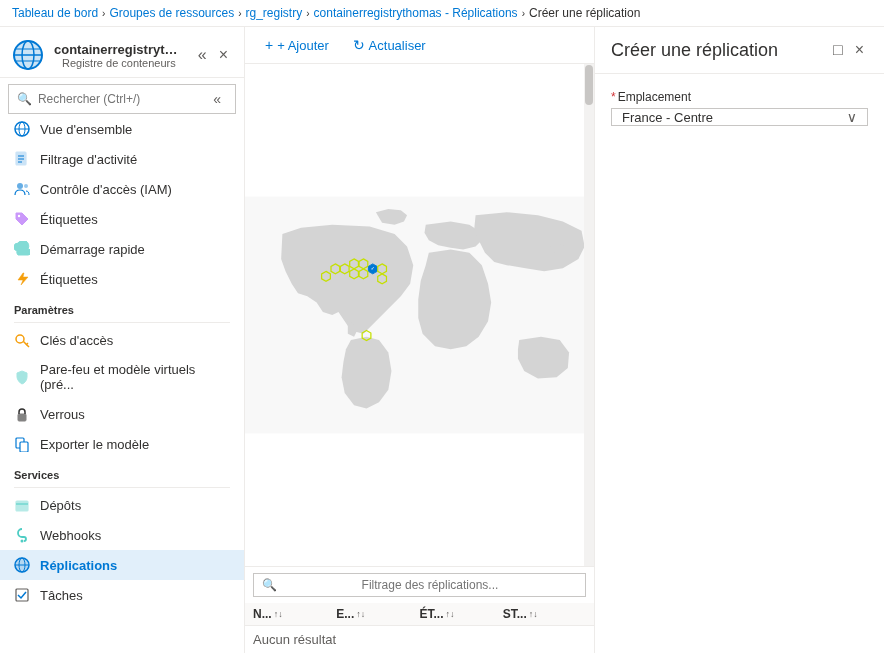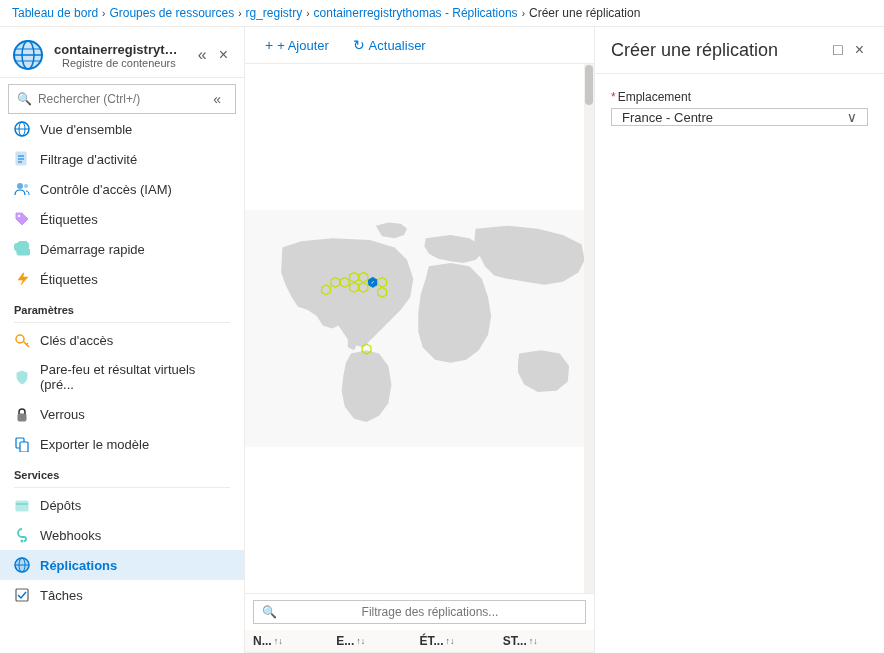--- a/index.html
+++ b/index.html
@@ -352,21 +352,21 @@
           </svg>
       </span>
       <span>Clés d'accès</span>
     </div>
     <div class="nav-item">
       <span class="nav-icon">
         <svg width="16" height="16" viewBox="0 0 16 16">
             <path d="M8 2l5 2v4c0 3-2 6-5 7C6 14 3 11 3 8V4l5-2z" fill="#4ecdc4" opacity="0.5" stroke="#4ecdc4" stroke-width="1"></path>
           </svg>
       </span>
-      <span>Pare-feu et résultat virtuels (pré...</span>
+      <span>Pare-feu et modèle virtuels (pré...</span>
     </div>
     <div class="nav-item">
       <span class="nav-icon">
         <svg width="16" height="16" viewBox="0 0 16 16">
             <rect x="4" y="8" width="8" height="7" rx="1" fill="#323130" opacity="0.6" stroke="#323130" stroke-width="1"></rect>
             <path d="M5 8V6a3 3 0 0 1 6 0v2" fill="none" stroke="#323130" stroke-width="1.5"></path>
           </svg>
       </span>
       <span>Verrous</span>
     </div>
@@ -506,20 +506,23 @@
           </div>
           <div class="th">
             <span>ÉT...</span>
             <span class="sort-icon">↑↓</span>
           </div>
           <div class="th">
             <span>ST...</span>
             <span class="sort-icon">↑↓</span>
           </div>
         </div>
+        <div class="table-body">
+          <div class="no-result">Aucun résultat</div>
+        </div>
       </div>
     </div>
 
     <div class="right-panel">
       <div class="right-panel-header">
         <div class="right-panel-title">Créer une réplication</div>
         <div class="right-panel-icons">
           <button>□</button>
           <button>×</button>
         </div>

